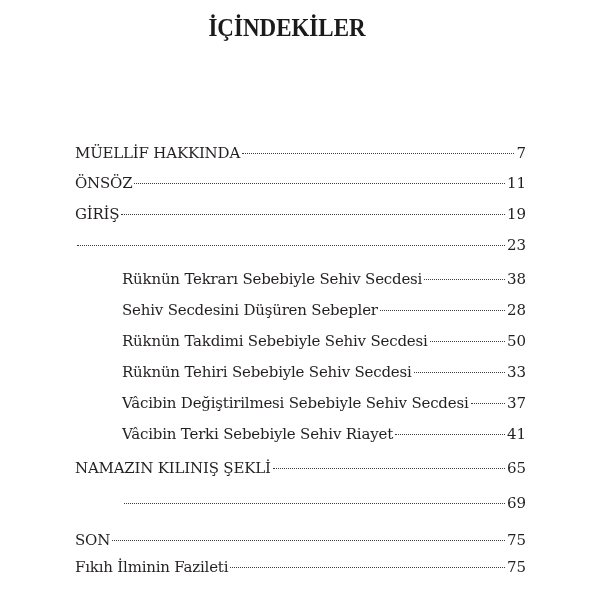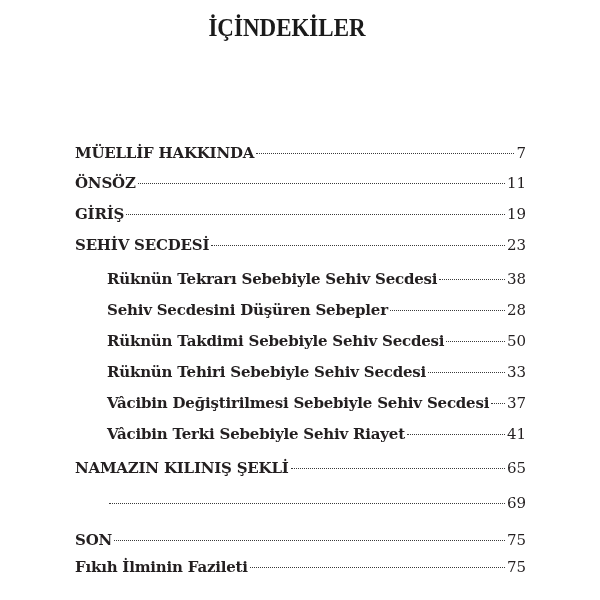--- a/index.html
+++ b/index.html
@@ -4,22 +4,22 @@
   <style>
     html, body { margin: 0; padding: 0; background: #ffffff; }
     body { width: 600px; height: 600px; position: relative; overflow: hidden;
            font-family: "DejaVu Serif", "Liberation Serif", serif; color: #231f20; }
     .title { position: absolute; left: 0; width: 574px; top: 14px; text-align: center;
              font-family: "Liberation Serif", serif; font-weight: bold; font-size: 25px;
              letter-spacing: 0px; color: #1a1a1a; transform: scaleX(0.92); }
     .toc { position: absolute; left: 75px; width: 451px; top: 0; }
     .entry { position: absolute; left: 0; right: 0; display: flex; align-items: baseline;
              font-size: 15px; line-height: 20px; white-space: nowrap; }
-    .entry.indent { left: 32px; }
-    .entry .label { flex: 0 0 auto; letter-spacing: -0.2px; font-weight: bold; }
+    .entry.indent { left: 47px; }
+    .entry .label { flex: 0 0 auto; letter-spacing: -0.2px; }
     .entry .leader { flex: 1 1 auto; margin: 0 2px; border-bottom: 1.5px dotted #3a3a3a;
                      position: relative; top: -4px; min-width: 10px; }
     .entry .page { flex: 0 0 auto; text-align: right; }
   </style>
 </head>
 <body>
 
 <div class="title">İÇİNDEKİLER</div>
 
 <div class="toc">
@@ -32,21 +32,20 @@
     <span class="label">ÖNSÖZ</span>
     <span class="leader"></span>
     <span class="page">11</span>
   </div>
   <div class="entry" style="top:204px">
     <span class="label">GİRİŞ</span>
     <span class="leader"></span>
     <span class="page">19</span>
   </div>
   <div class="entry" style="top:235px">
-    <span class="label">SEHİV SECDESİ</span>
     <span class="leader"></span>
     <span class="page">23</span>
   </div>
   <div class="entry indent" style="top:269px">
     <span class="label">Rüknün Tekrarı Sebebiyle Sehiv Secdesi</span>
     <span class="leader"></span>
     <span class="page">38</span>
   </div>
   <div class="entry indent" style="top:300px">
     <span class="label">Sehiv Secdesini Düşüren Sebepler</span>

